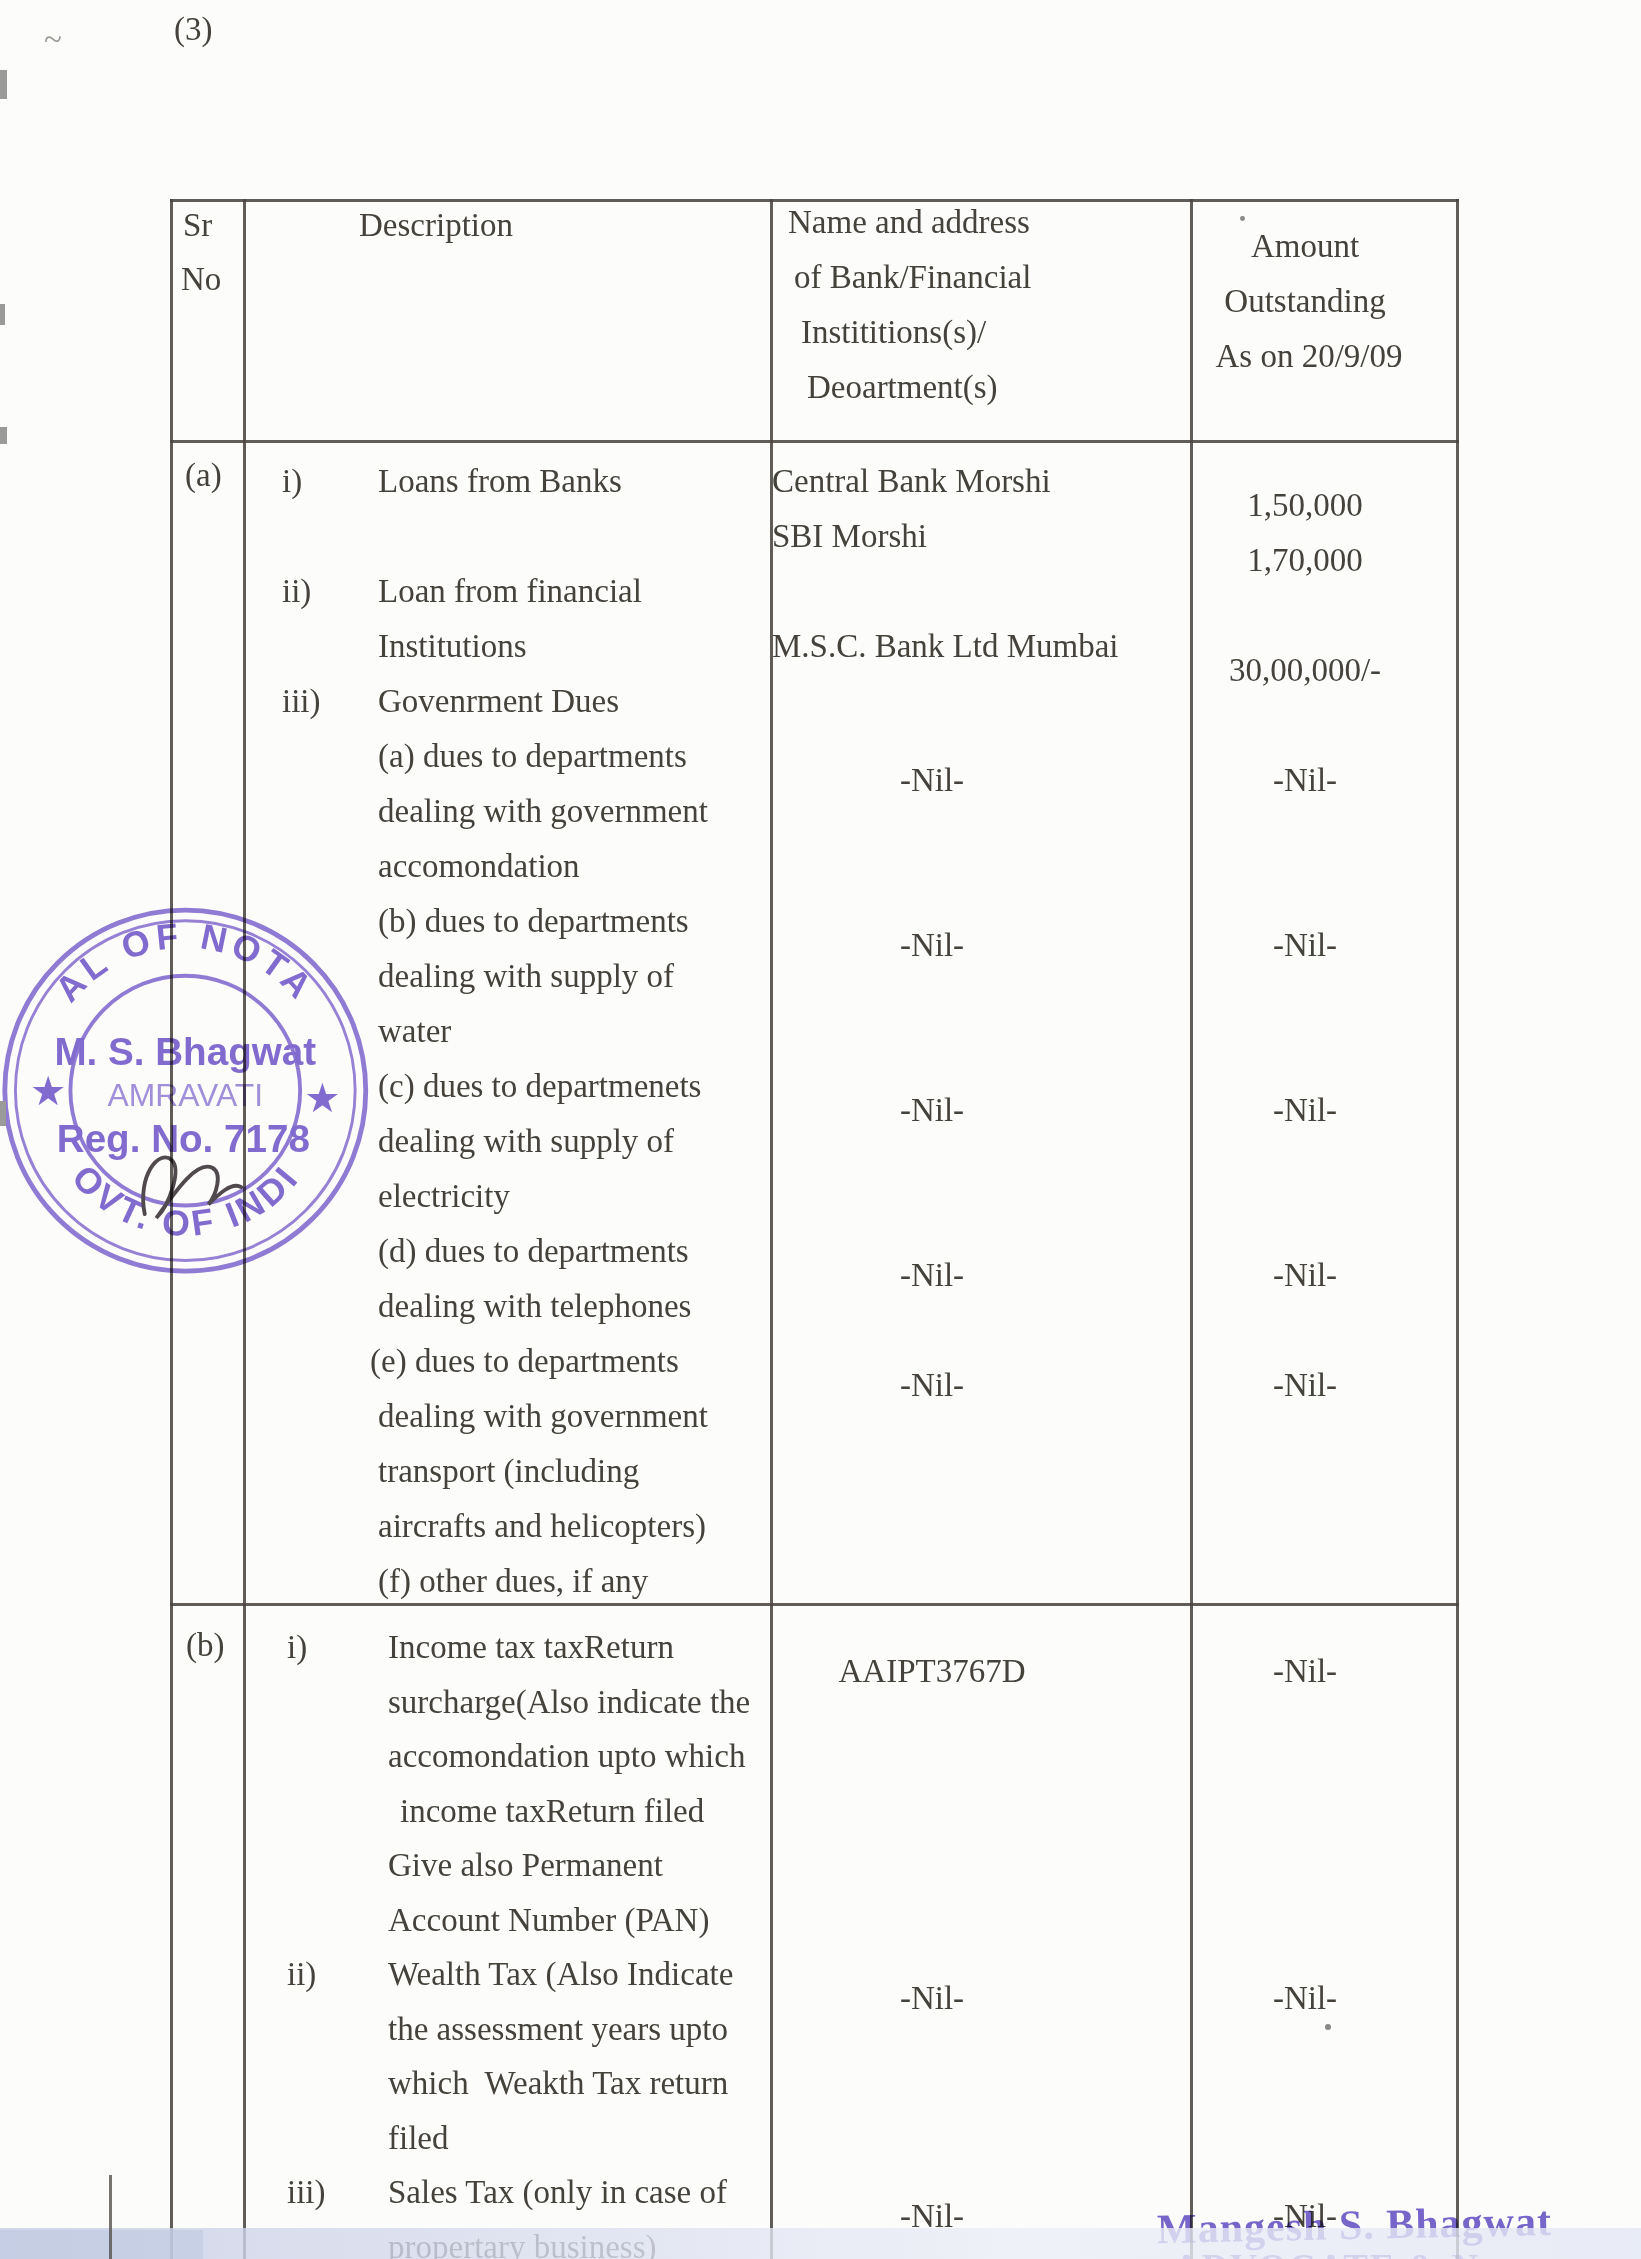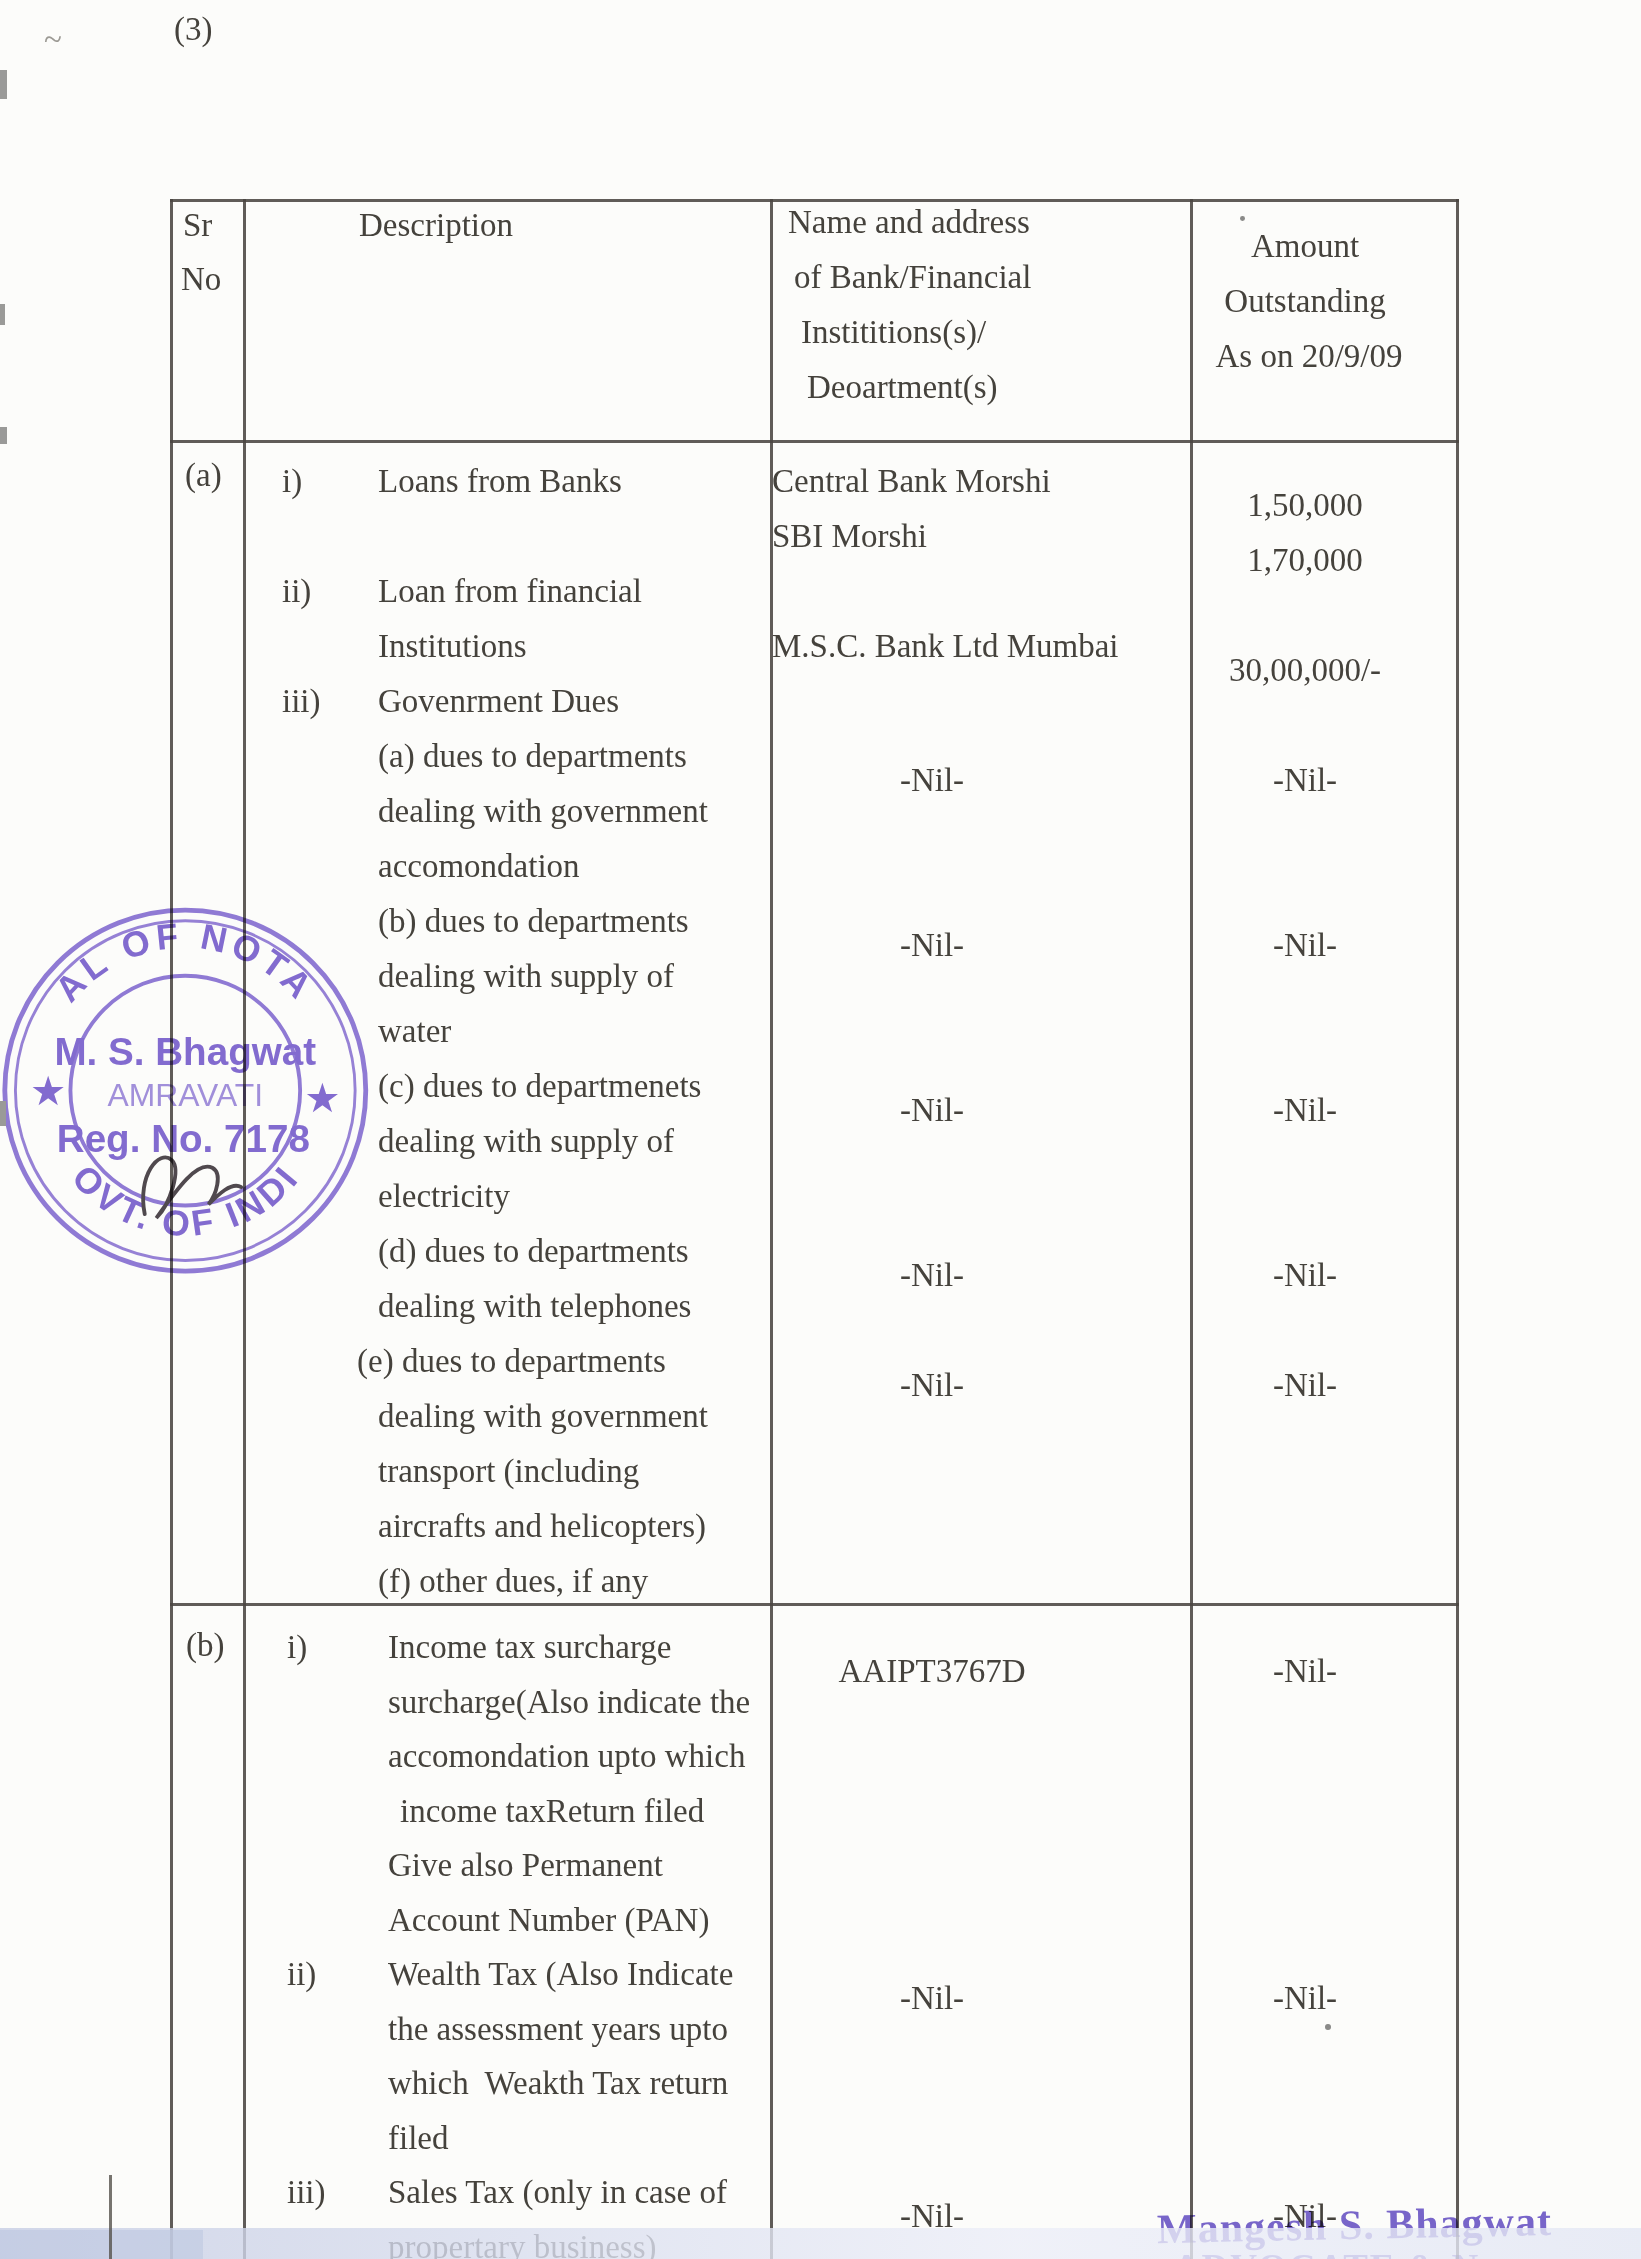--- a/index.html
+++ b/index.html
@@ -97,29 +97,29 @@
       <span class="ln" style="left: 378px; top: 1012px;">water</span>
       <span class="ln" style="left: 378px; top: 1067px;">(c) dues to departmenets</span>
       <span class="ln c" style="left: 932px; top: 1067px;">-Nil-</span>
       <span class="ln c" style="left: 1305px; top: 1067px;">-Nil-</span>
       <span class="ln" style="left: 378px; top: 1122px;">dealing with supply of</span>
       <span class="ln" style="left: 378px; top: 1177px;">electricity</span>
       <span class="ln" style="left: 378px; top: 1232px;">(d) dues to departments</span>
       <span class="ln c" style="left: 932px; top: 1232px;">-Nil-</span>
       <span class="ln c" style="left: 1305px; top: 1232px;">-Nil-</span>
       <span class="ln" style="left: 378px; top: 1287px;">dealing with telephones</span>
-      <span class="ln" style="left: 357px; top: 1342px;">(e) dues to departments</span>
+      <span class="ln" style="left: 370px; top: 1342px;">(e) dues to departments</span>
       <span class="ln c" style="left: 932px; top: 1342px;">-Nil-</span>
       <span class="ln c" style="left: 1305px; top: 1342px;">-Nil-</span>
       <span class="ln" style="left: 378px; top: 1397px;">dealing with government</span>
       <span class="ln" style="left: 378px; top: 1452px;">transport (including</span>
       <span class="ln" style="left: 378px; top: 1507px;">aircrafts and helicopters)</span>
       <span class="ln" style="left: 378px; top: 1562px;">(f) other dues, if any</span>
       <span class="ln" style="left: 287px; top: 1628px;">i)</span>
-      <span class="ln" style="left: 388px; top: 1628px;">Income tax surcharge</span>
+      <span class="ln" style="left: 388px; top: 1628px;">Income tax taxReturn</span>
       <span class="ln c" style="left: 932px; top: 1628px;">AAIPT3767D</span>
       <span class="ln c" style="left: 1305px; top: 1628px;">-Nil-</span>
       <span class="ln" style="left: 388px; top: 1683px;">surcharge(Also indicate the</span>
       <span class="ln" style="left: 388px; top: 1737px;">accomondation upto which</span>
       <span class="ln" style="left: 388px; top: 1792px; margin-left: 12px;">income taxReturn filed</span>
       <span class="ln" style="left: 388px; top: 1846px;">Give also Permanent</span>
       <span class="ln" style="left: 388px; top: 1901px;">Account Number (PAN)</span>
       <span class="ln" style="left: 287px; top: 1955px;">ii)</span>
       <span class="ln" style="left: 388px; top: 1955px;">Wealth Tax (Also Indicate</span>
       <span class="ln c" style="left: 932px; top: 1955px;">-Nil-</span>

